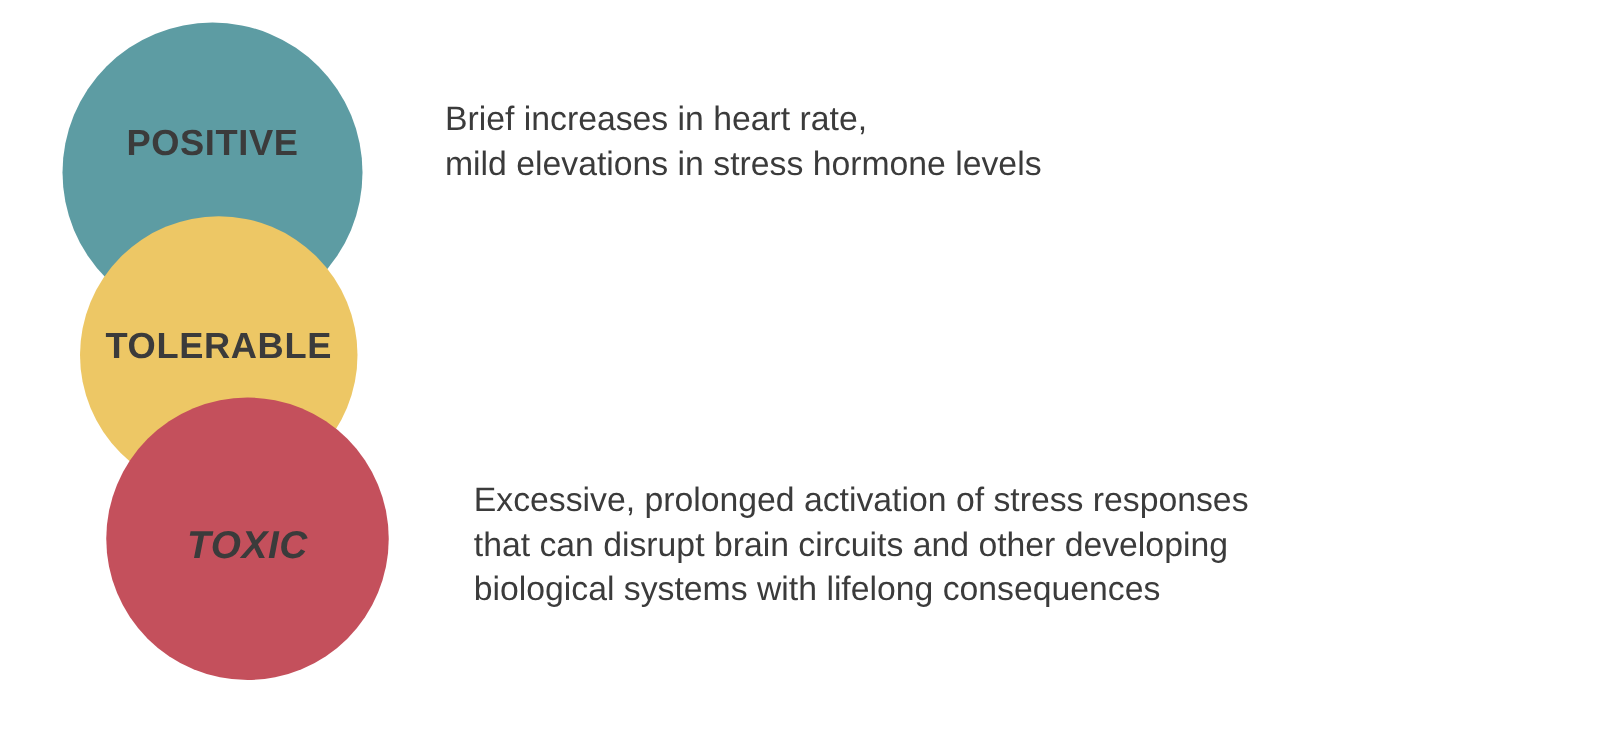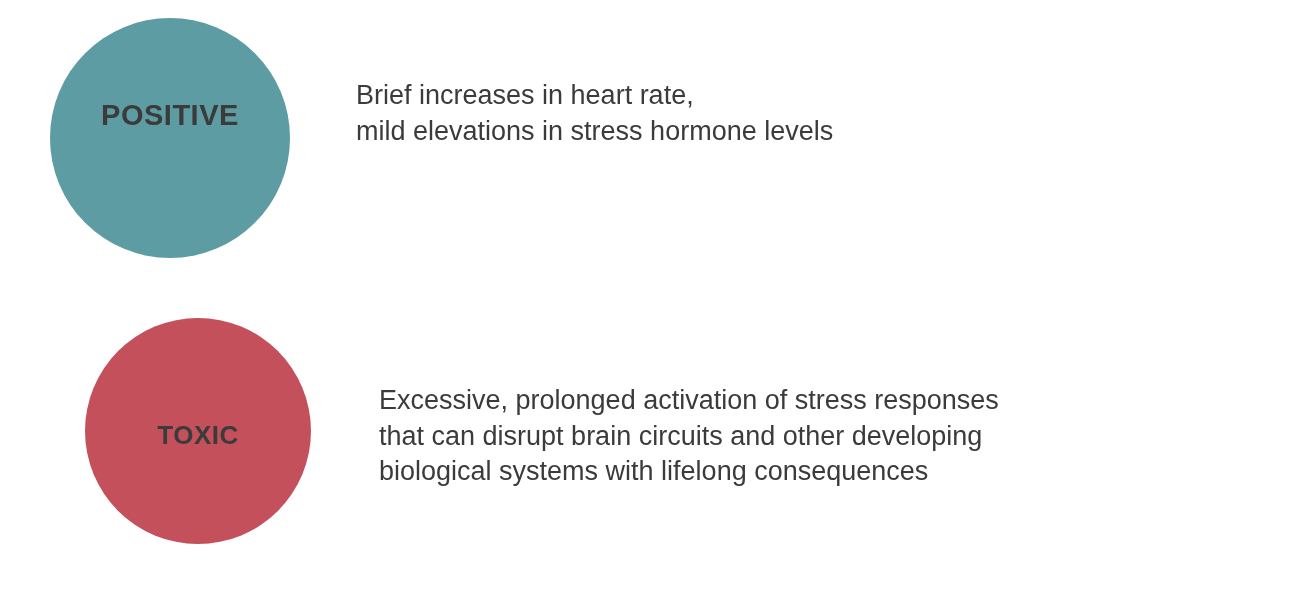--- a/index.html
+++ b/index.html
@@ -63,21 +63,22 @@
     top: 318px;
     width: 226px;
     height: 226px;
     background: #c4505c;
     z-index: 3;
   }
 
   #label-positive { margin-top: -46px; }
   #label-tolerable { margin-top: -14px; }
   #label-toxic {
-    font-size: 26px;
+    font-style: italic;
+    font-size: 31px;
     margin-top: 8px;
   }
 
   
   .desc {
     position: absolute;
     color: #3b3b3b;
     font-size: 27px;
     line-height: 1.32;
     white-space: pre-line;
@@ -97,20 +98,23 @@
 </style>
 </head>
 <body>
 
 <div id="diagram">
 
   <div class="circle" id="circle-positive">
     <span class="circle-label" id="label-positive">POSITIVE</span>
   </div>
 
+  <div class="circle" id="circle-tolerable">
+    <span class="circle-label" id="label-tolerable">TOLERABLE</span>
+  </div>
 
   <div class="circle" id="circle-toxic">
     <span class="circle-label" id="label-toxic">TOXIC</span>
   </div>
 
   <div class="desc" id="desc-positive">Brief increases in heart rate,
 mild elevations in stress hormone levels</div>
 
 
   <div class="desc" id="desc-toxic">Excessive, prolonged activation of stress responses

